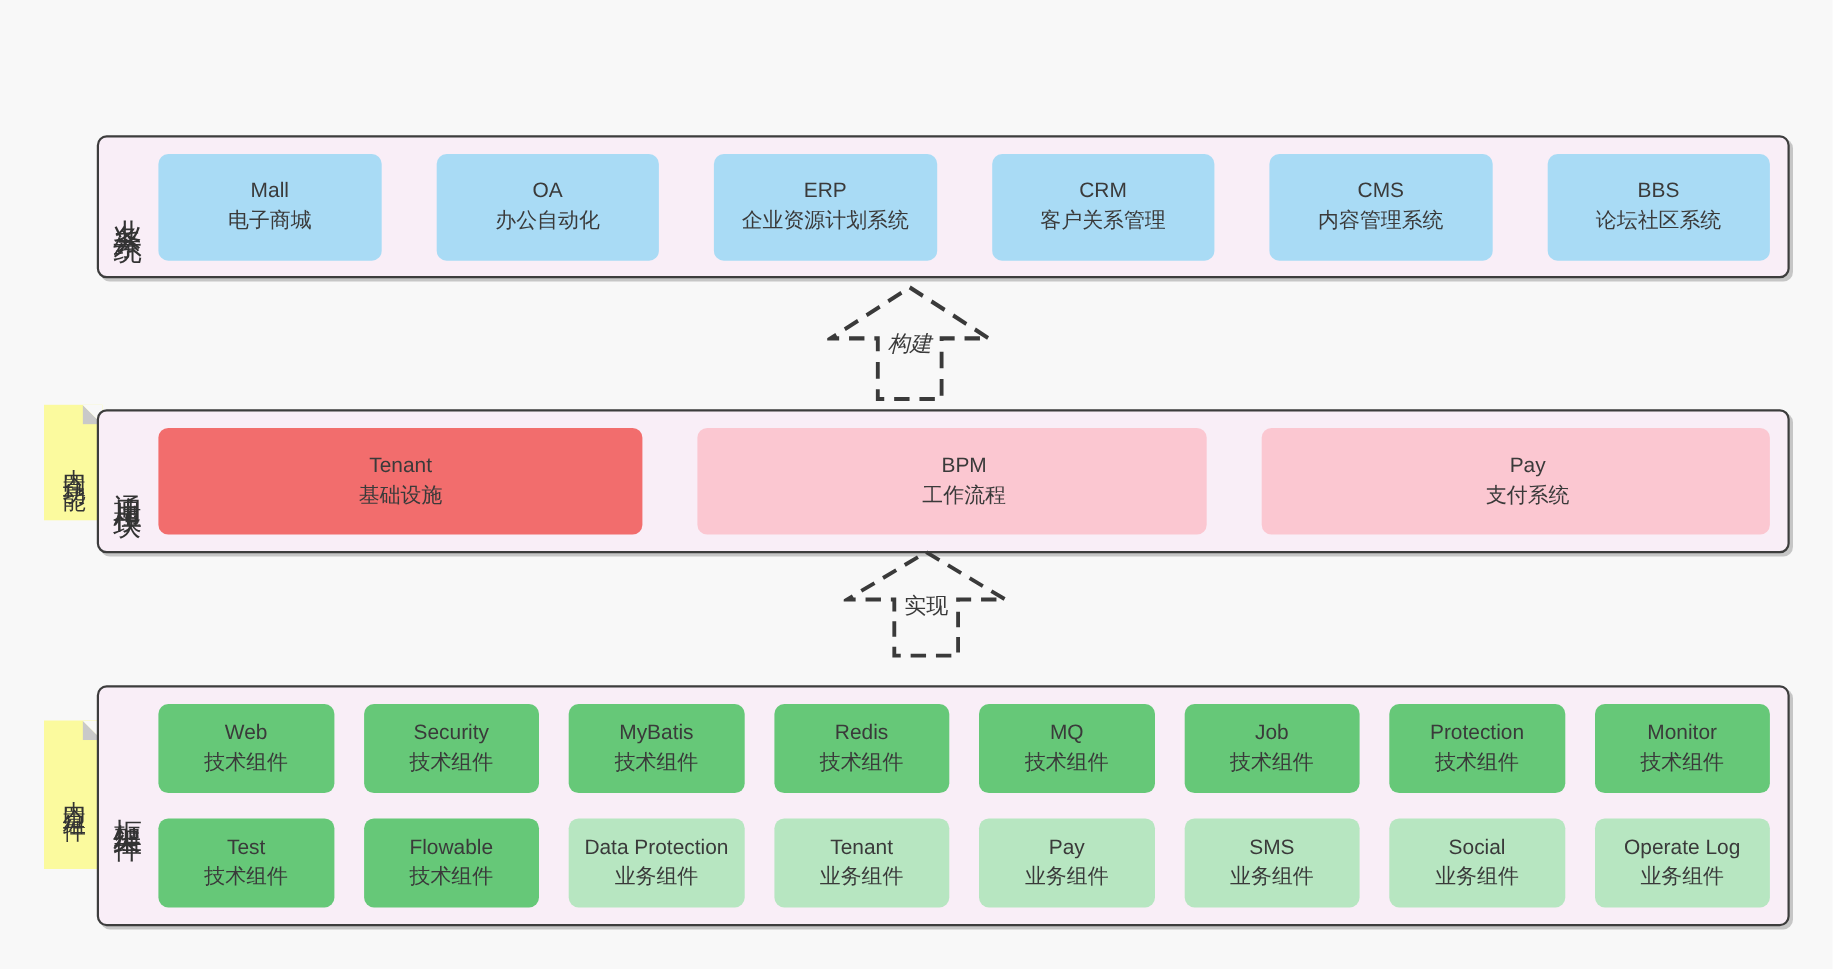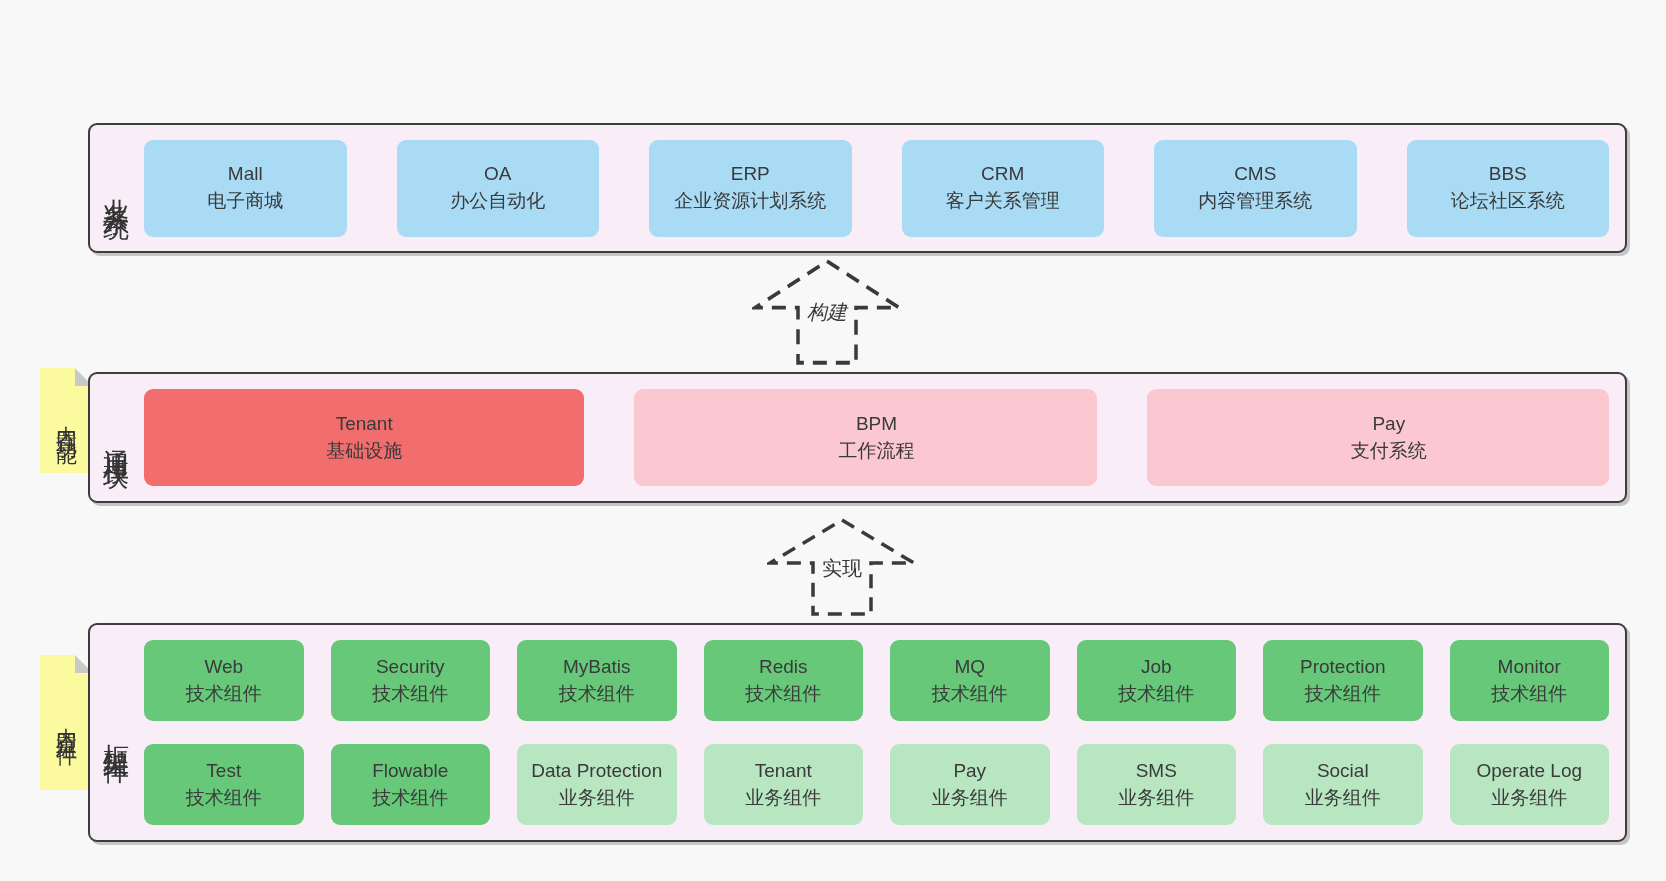--- a/index.html
+++ b/index.html
@@ -49,21 +49,21 @@
     writing-mode:vertical-rl; text-orientation:upright;
     font-size:21px; letter-spacing:6px; color:#333;
   }
   #sticky-0 { top:368px; height:105px; }
   #sticky-1 { top:655px; height:135px; }
   .fold, .fold-cover { position:absolute; top:0; right:0; width:18px; height:18px; }
   .fold { background:var(--fold); clip-path:polygon(0 0, 100% 100%, 0 100%); }
   .fold-cover { background:var(--background); clip-path:polygon(0 0, 100% 0, 100% 100%); }
   .arrow { position:absolute; width:150px; z-index:2; }
   #arrow-0 { left:752px; top:258px; height:108px;font-style:italic; }
-  #arrow-1 { left:767px; top:517px; height:100px; }
+  #arrow-1 { left:767px; top:499px; height:100px; }
   .arrow svg { width:100%; height:100%; display:block; }
   .arrow-label {
     position:absolute; left:50%; top:38%; transform:translateX(-50%);
     background:var(--background); padding:0 3px;
     font-size:20px; color:var(--text); white-space:nowrap;
   }
 </style>
 </head>
 <body>
 

